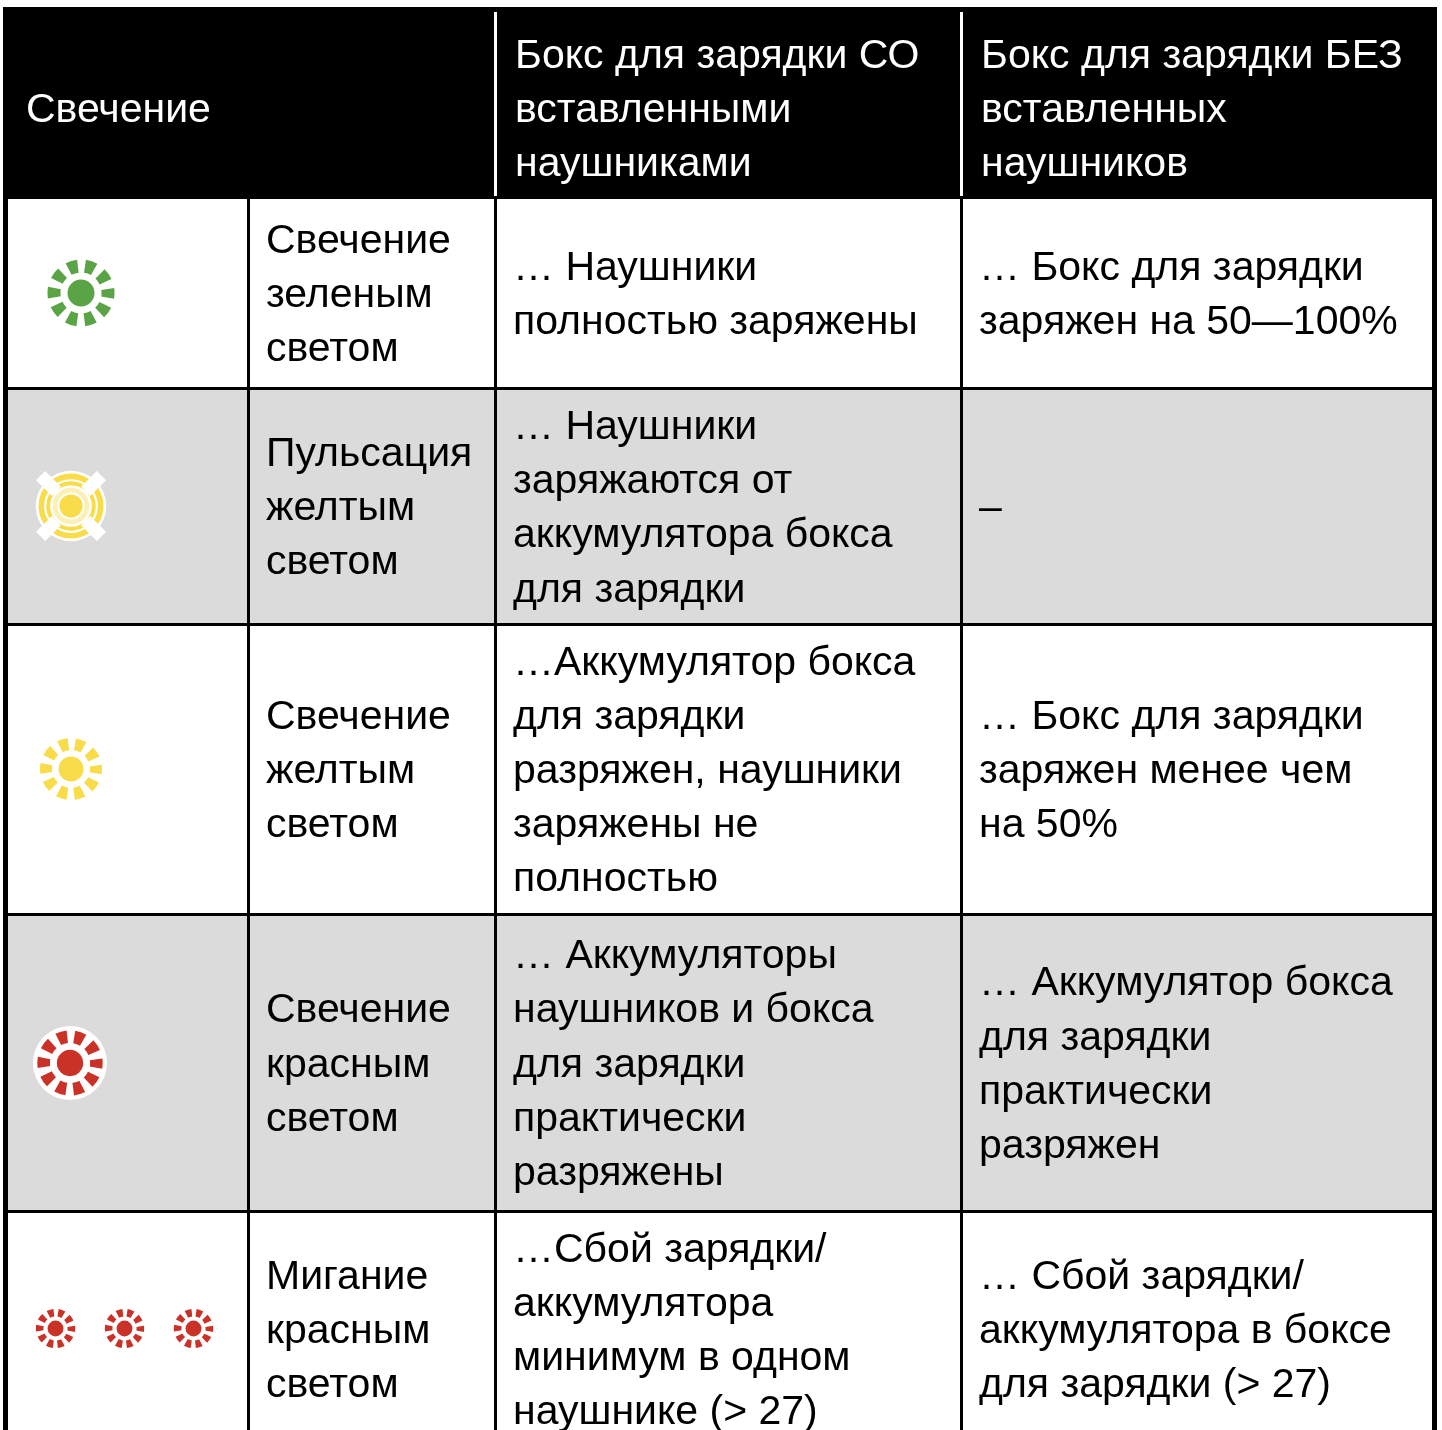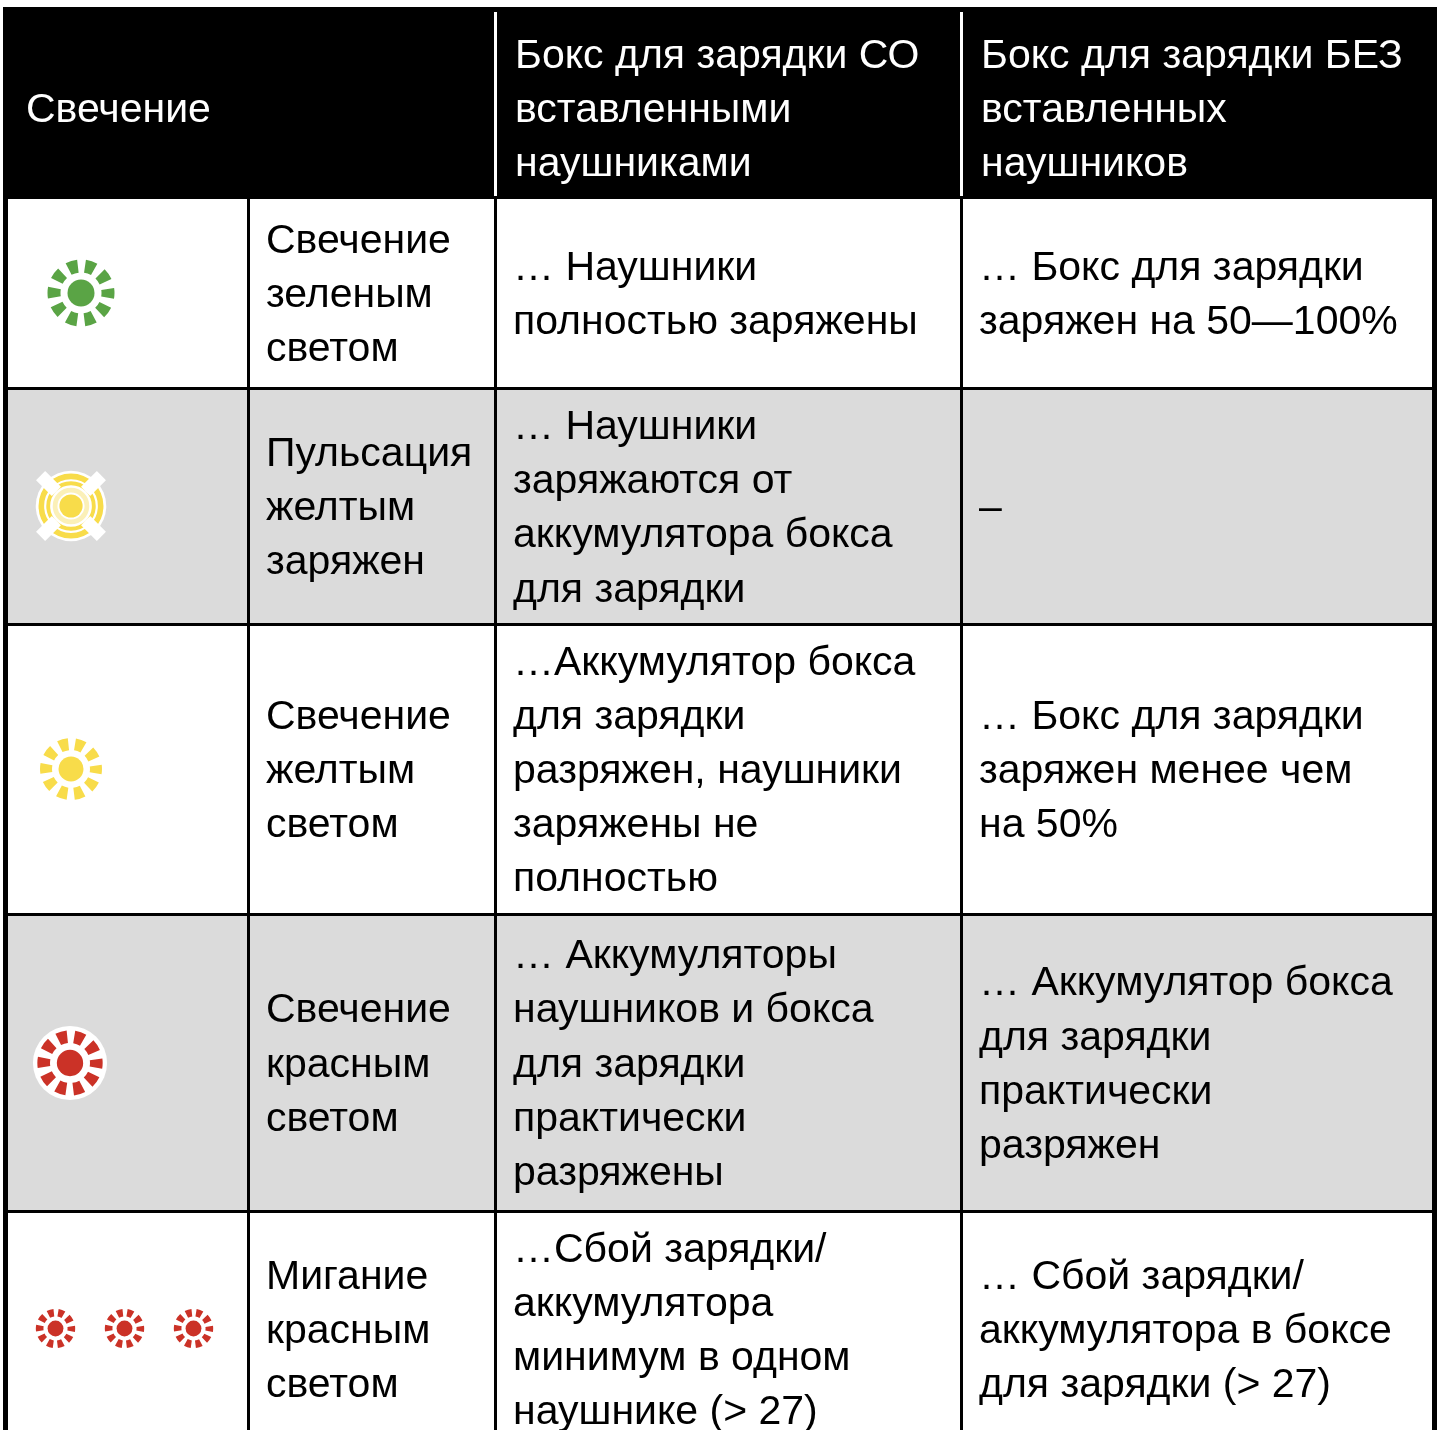--- a/index.html
+++ b/index.html
@@ -117,21 +117,21 @@
               <rect x="42.5" y="0" width="15" height="26" transform="rotate(45 50 50)"></rect>
               <rect x="42.5" y="0" width="15" height="26" transform="rotate(135 50 50)"></rect>
               <rect x="42.5" y="0" width="15" height="26" transform="rotate(225 50 50)"></rect>
               <rect x="42.5" y="0" width="15" height="26" transform="rotate(315 50 50)"></rect>
             </g>
           </svg>
         </div>
       </td>
       <td>Пульсация
 желтым
-заряжен</td>
+светом</td>
       <td>… Наушники
 заряжаются от
 аккумулятора бокса
 для зарядки</td>
       <td>–</td>
     </tr>
 
     <tr style="height:290px;">
       <td class="icon-cell">
         <div class="icon-wrap">

